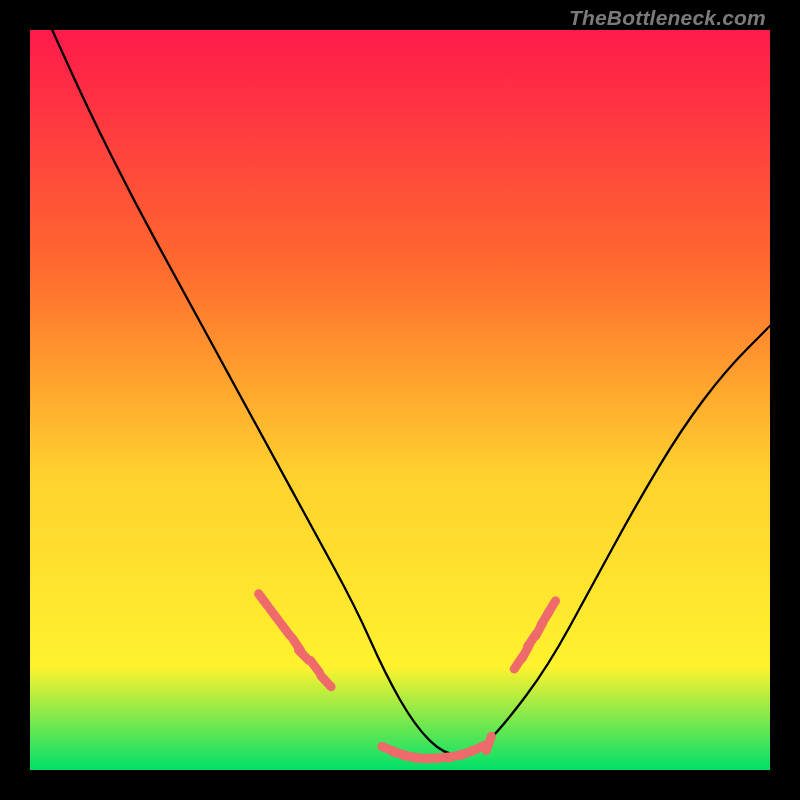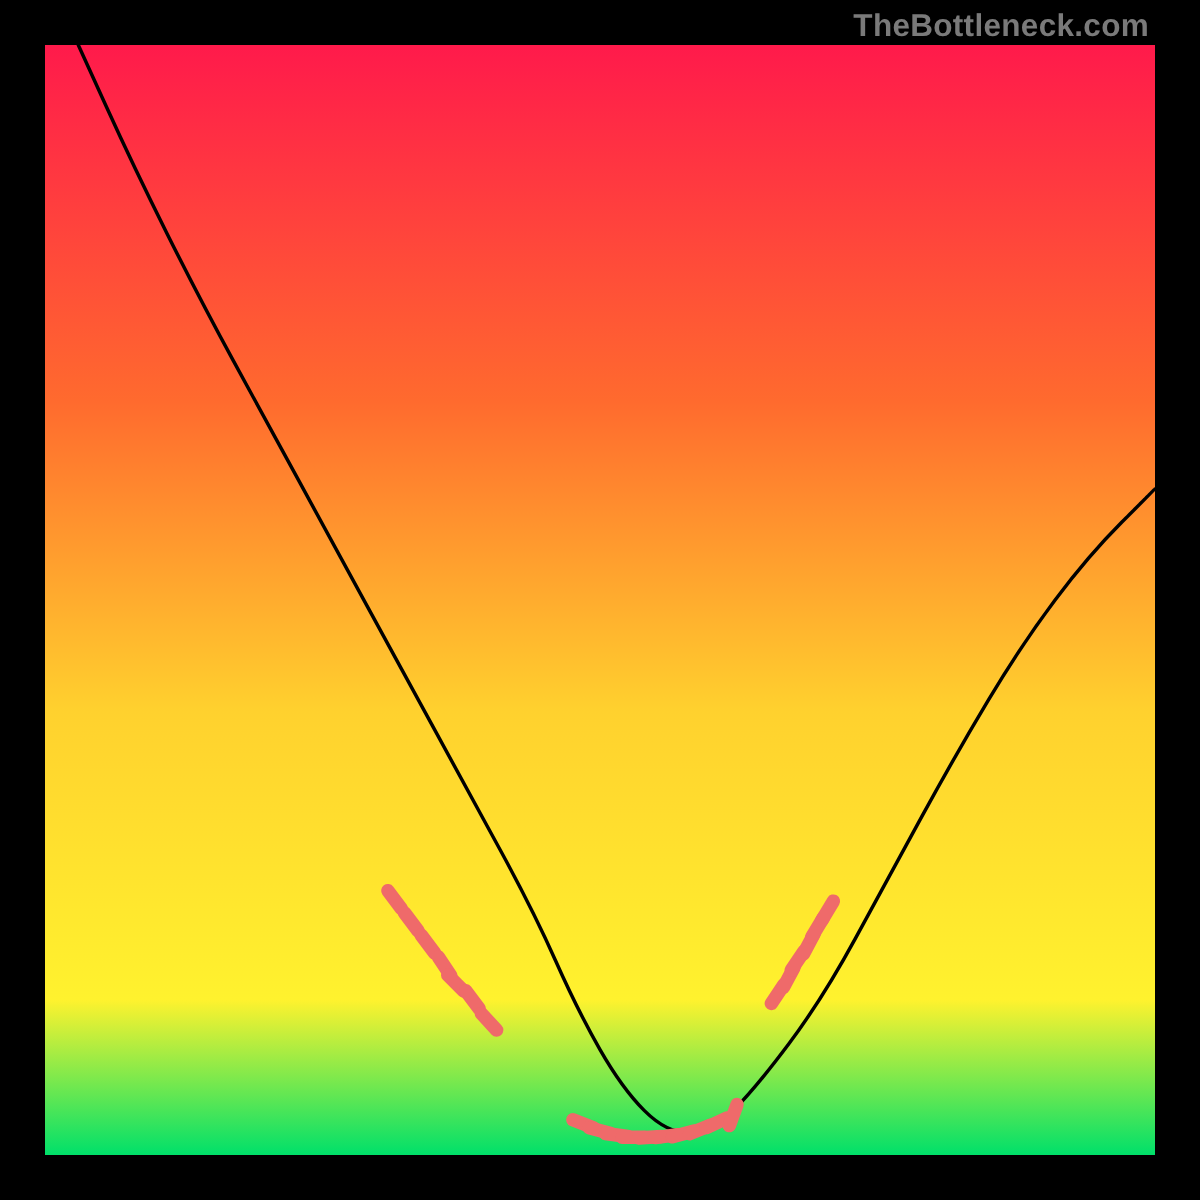--- a/index.html
+++ b/index.html
@@ -21,20 +21,21 @@
   }
   .watermark {
     position: absolute;
     top: 6px;
     right: 34px;
     color: #7a7a7a;
     font-size: 21px;
     font-weight: 600;
     letter-spacing: 0.2px;
     user-select: none;
+    font-style: italic;
   }
   svg { display: block; }
 </style>
 </head>
 <body>
 
 <div class="watermark">TheBottleneck.com</div>
 
 <div class="frame">
   <svg id="chart-svg" width="740" height="740" viewBox="0 0 740 740">

